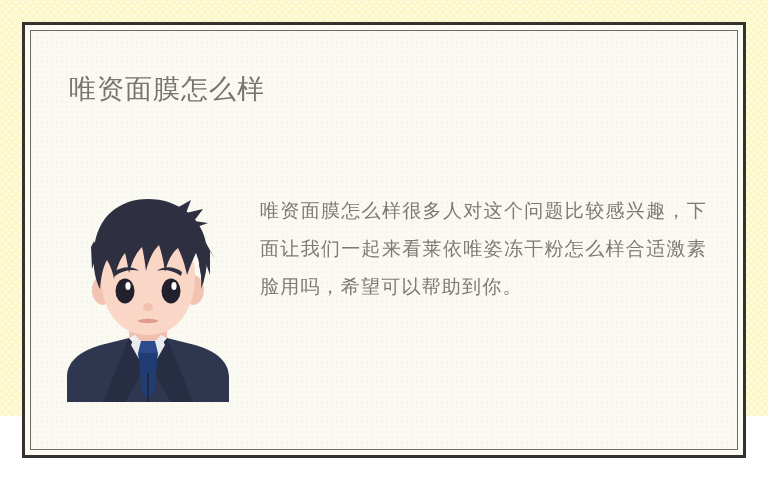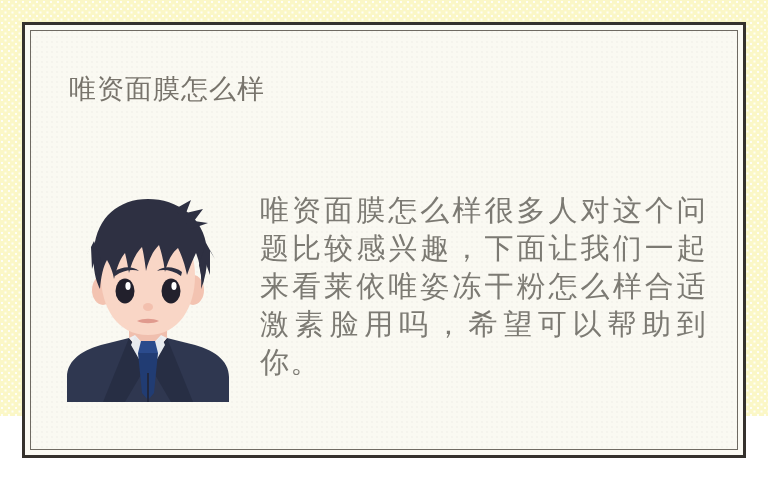--- a/index.html
+++ b/index.html
@@ -89,21 +89,21 @@
     width: 162px;
     height: 205px;
   }
   .avatar svg { display: block; width: 162px; height: 205px; }
 
   .paragraph {
     position: absolute;
     left: 229px;
     top: 0px;
     width: 447px;
-    font-size: 29px;
+    font-size: 19px;
     line-height: 38px;
     letter-spacing: 1.2px;
     color: #7c7a73;
     font-family: "DejaVu Sans", "Liberation Sans", sans-serif;
     text-align: justify;
     text-justify: inter-character;
   }
 </style>
 </head>
 <body>

